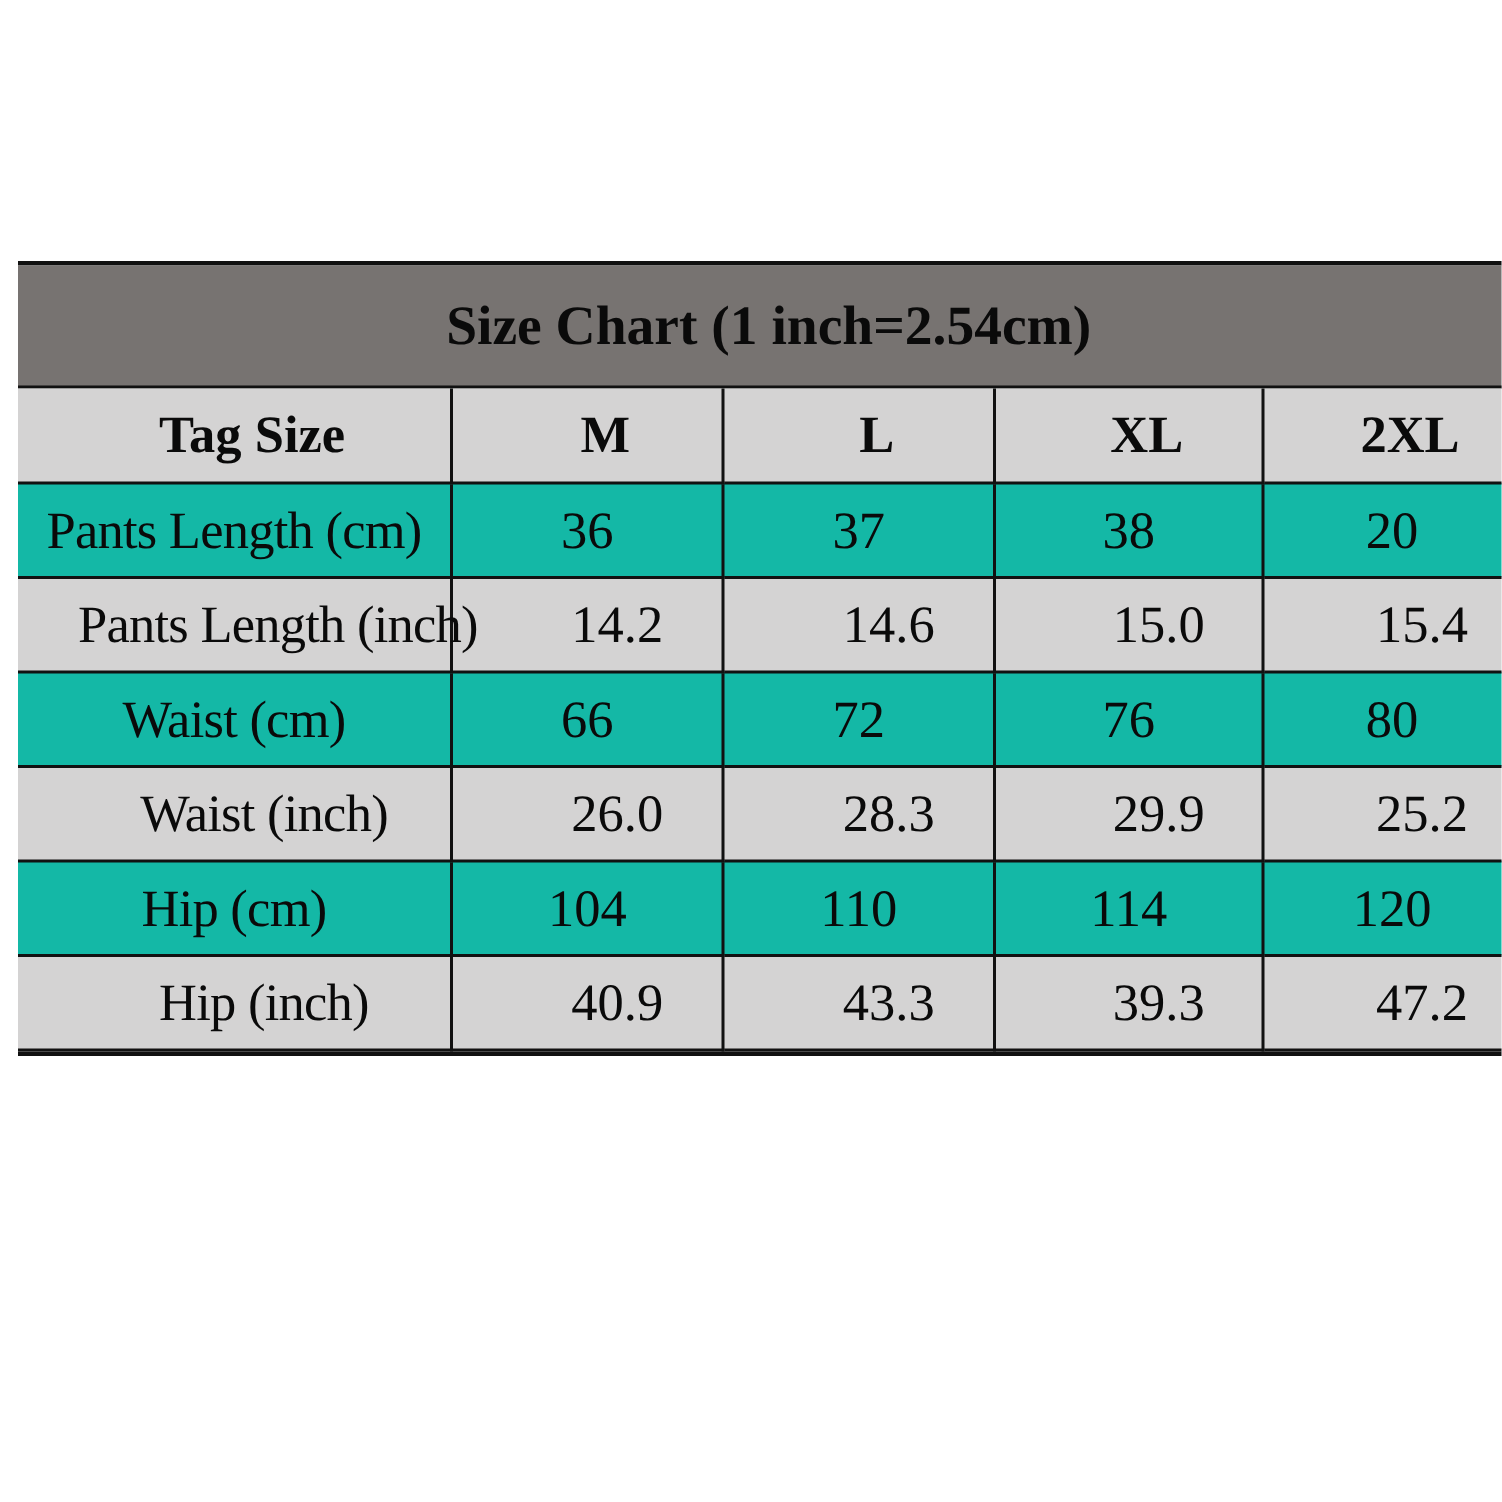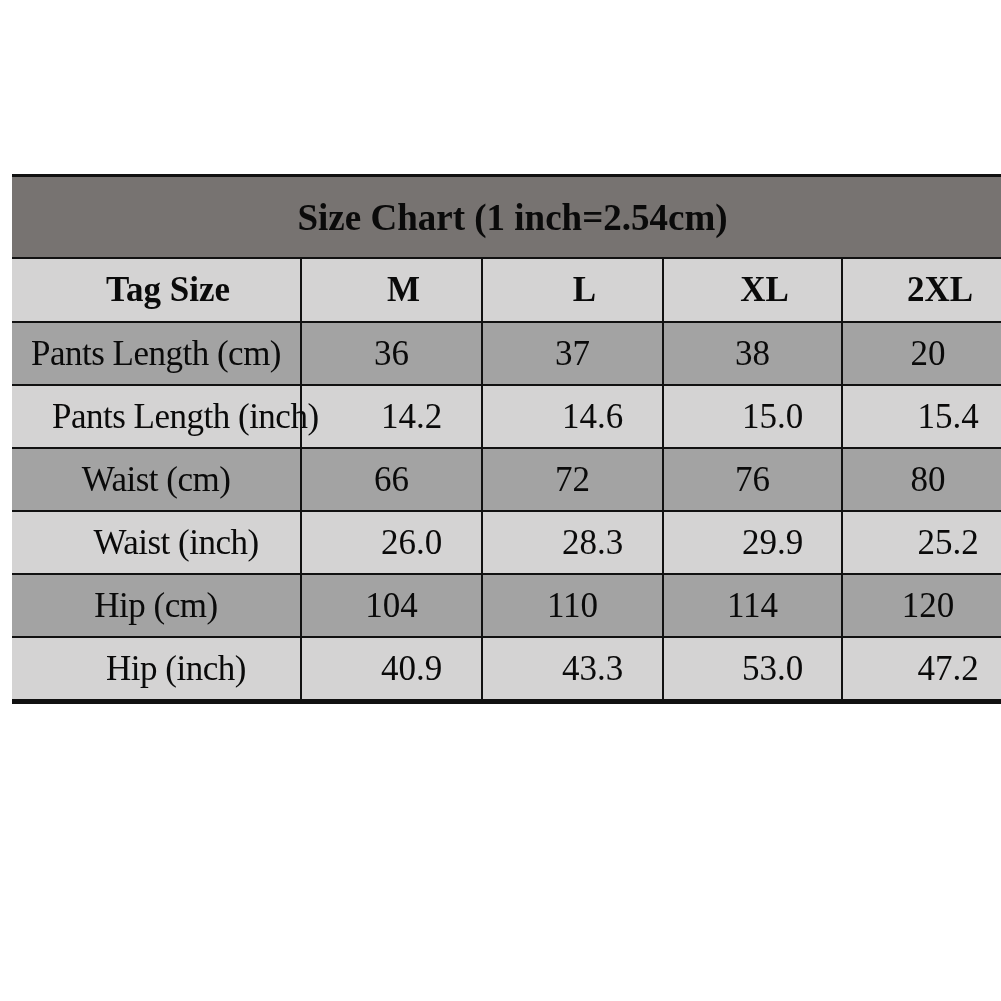--- a/index.html
+++ b/index.html
@@ -13,21 +13,21 @@
     table { border-collapse:collapse; width:1001px; table-layout:fixed; }
     col.c0 { width:289px; } col.c1 { width:181px; } col.c2 { width:181px; }
     col.c3 { width:179px; } col.c4 { width:171px; }
     td, th { border:2px solid #111; text-align:center; padding:0; height:61px;
              font-size:35px; white-space:nowrap; overflow:visible; }
     tr > :first-child { border-left:none; }
     tr > :last-child { border-right:none; }
     tr:first-child > * { border-top:none; }
     th { font-weight:bold; background:#d4d3d3; height:62px;padding-left:24px; }
     tr.alt td { background:#d4d3d3;padding-left:40px; }
-    tr.plain td { background:#a3a3a3;margin-left:24px; }
+    tr.plain td { background:#14b8a6;margin-left:24px; }
     td.label { letter-spacing:-0.5px; }
     .footer-band { height:108px; background:#777371; border-top:2px solid #111;
                    display:flex; align-items:center; justify-content:center;
                    font-size:34px; }
   </style>
 </head>
 <body>
 
 <div class="chart">
   <div class="title-band">Size Chart (1 inch=2.54cm)</div>
@@ -79,18 +79,18 @@
       <td class="label">Hip (cm)</td>
       <td>104</td>
       <td>110</td>
       <td>114</td>
       <td>120</td>
     </tr>
     <tr class="alt">
       <td class="label">Hip (inch)</td>
       <td>40.9</td>
       <td>43.3</td>
-      <td>53.0</td>
+      <td>39.3</td>
       <td>47.2</td>
     </tr>
   </tbody>
     </table>
 </div>
 
 </body></html>

